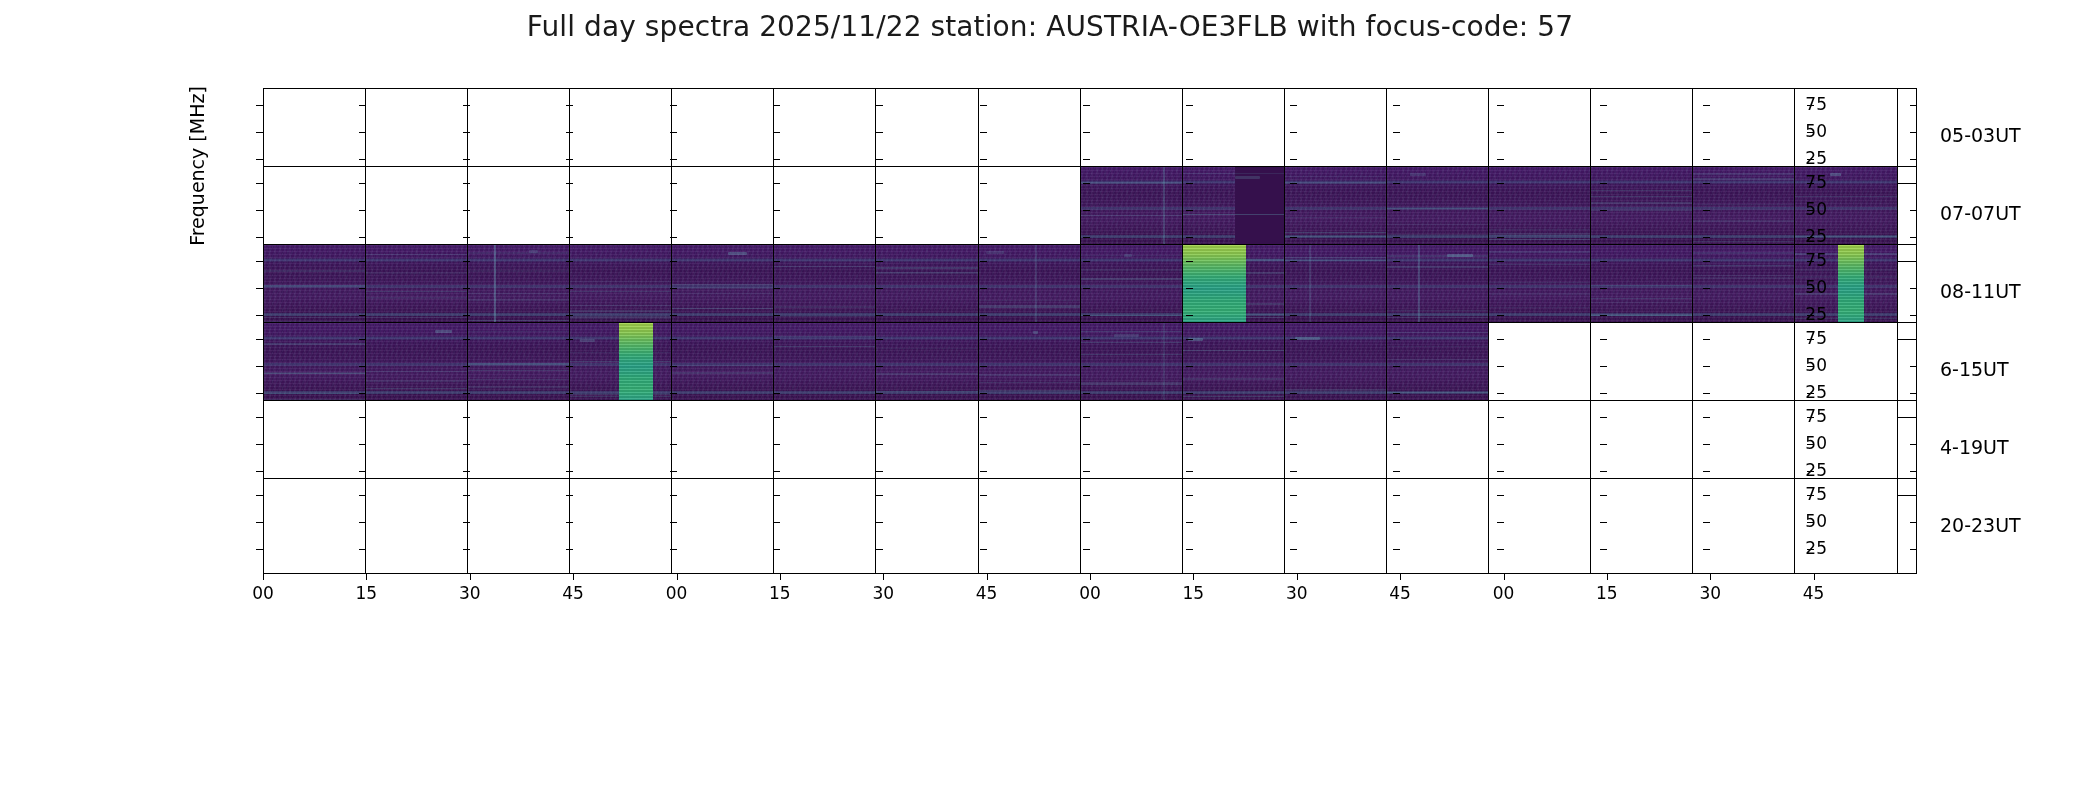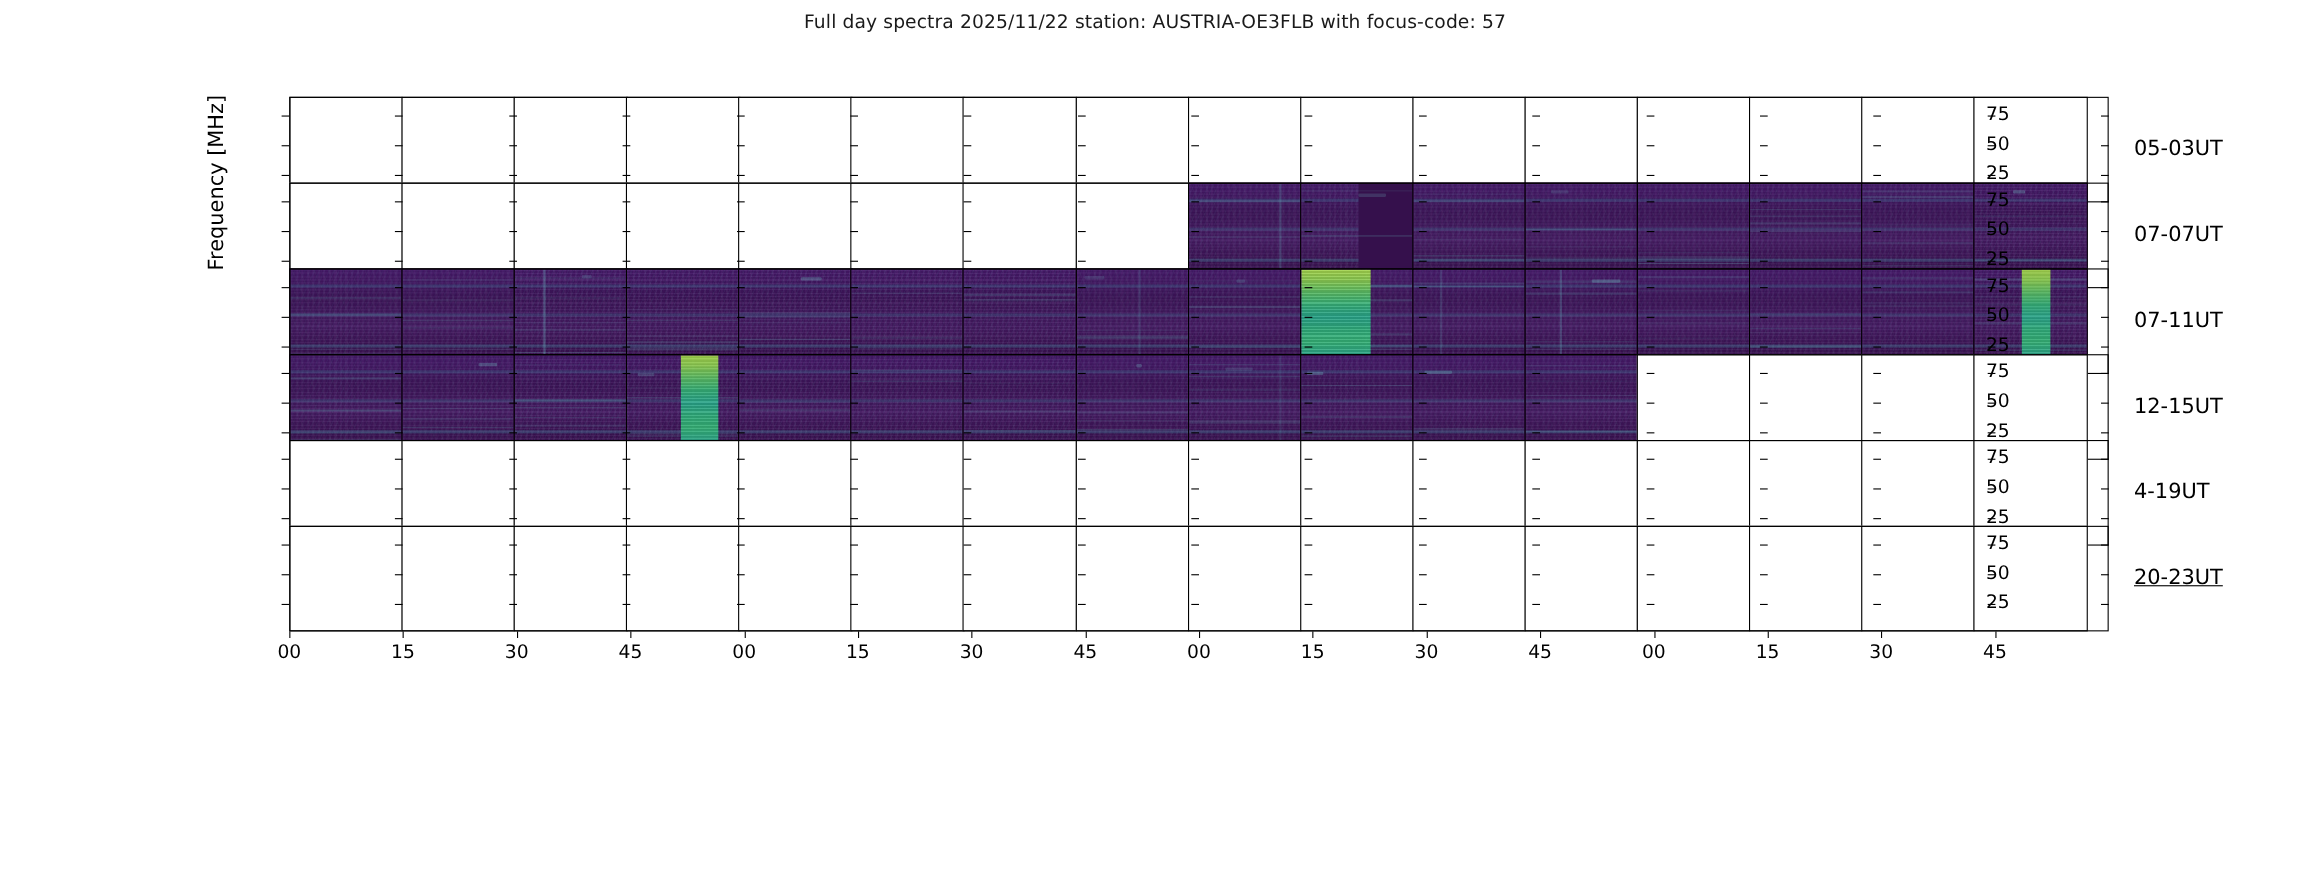--- a/index.html
+++ b/index.html
@@ -3,21 +3,21 @@
 <meta charset="utf-8">
 <title>Full day spectra</title>
 <style>
   html,body{margin:0;padding:0;background:#ffffff;}
   body{width:2100px;height:800px;font-family:"DejaVu Sans","Liberation Sans",sans-serif;color:#000;overflow:hidden;}
 
   #figure{position:relative;width:2100px;height:800px;background:#fff;}
 
   #title{
     position:absolute;top:10px;left:0;width:2100px;text-align:center;
-    font-size:17px;font-weight:400;color:#1a1a1a;letter-spacing:.1px;
+    font-size:28px;font-weight:400;color:#1a1a1a;letter-spacing:.1px;
   }
 
   
   #ylabel{
     position:absolute;left:186px;top:286px;width:240px;
     transform:rotate(-90deg);transform-origin:0 0;
     font-size:19px;text-align:center;white-space:nowrap;
   }
 
   .row{position:absolute;left:263px;height:96px;display:flex;}
@@ -1017,17 +1017,17 @@
       <div class="xtick" style="left: 1606.88px; top: 574px;"></div>
       <div class="xtlabel" style="left: 1586.88px; top: 583px;">15</div>
       <div class="xtick" style="left: 1710.25px; top: 574px;"></div>
       <div class="xtlabel" style="left: 1690.25px; top: 583px;">30</div>
       <div class="xtick" style="left: 1813.62px; top: 574px;"></div>
       <div class="xtlabel" style="left: 1793.62px; top: 583px;">45</div>
     </div>
 
 <div class="rowlabel" style="top: 124px;">05-03UT</div>
     <div class="rowlabel" style="top: 202px;">07-07UT</div>
-    <div class="rowlabel" style="top: 280px;">07-11UT</div>
-    <div class="rowlabel" style="top: 358px;">12-15UT</div>
+    <div class="rowlabel" style="top: 280px;">08-11UT</div>
+    <div class="rowlabel" style="top: 358px;">6-15UT</div>
     <div class="rowlabel" style="top: 436px;">4-19UT</div>
-    <div class="rowlabel" style="top: 514px; text-decoration: underline;">20-23UT</div>
+    <div class="rowlabel" style="top: 514px;">20-23UT</div>
   </div>
 
 </body></html>

